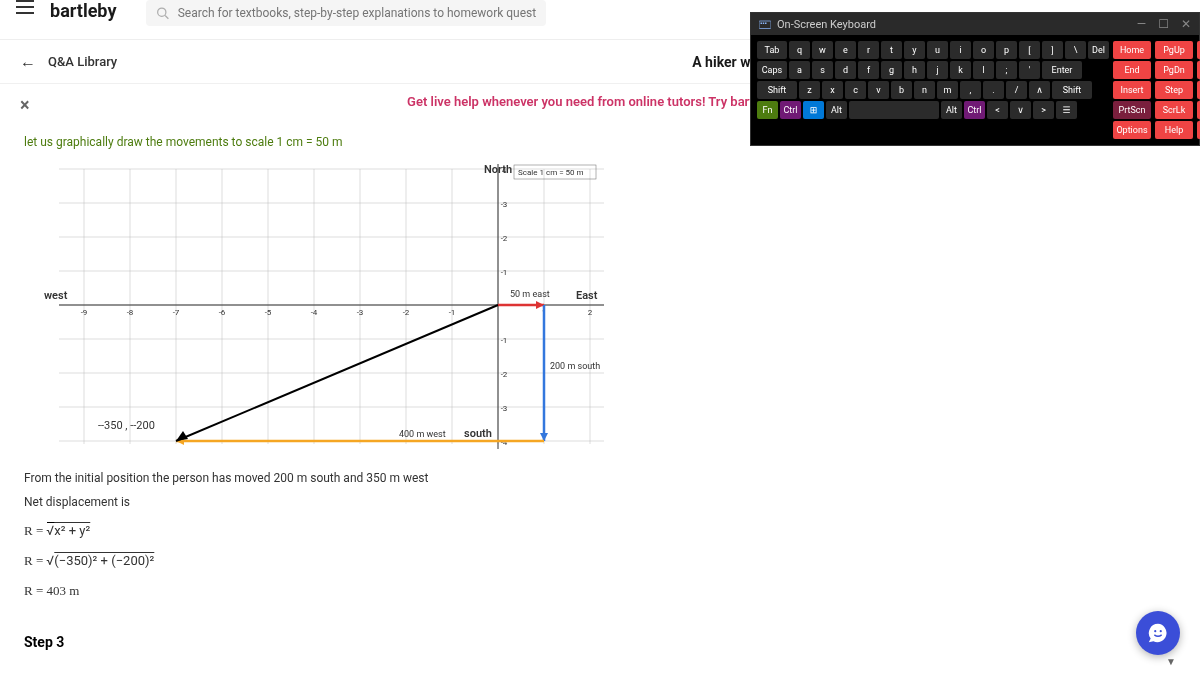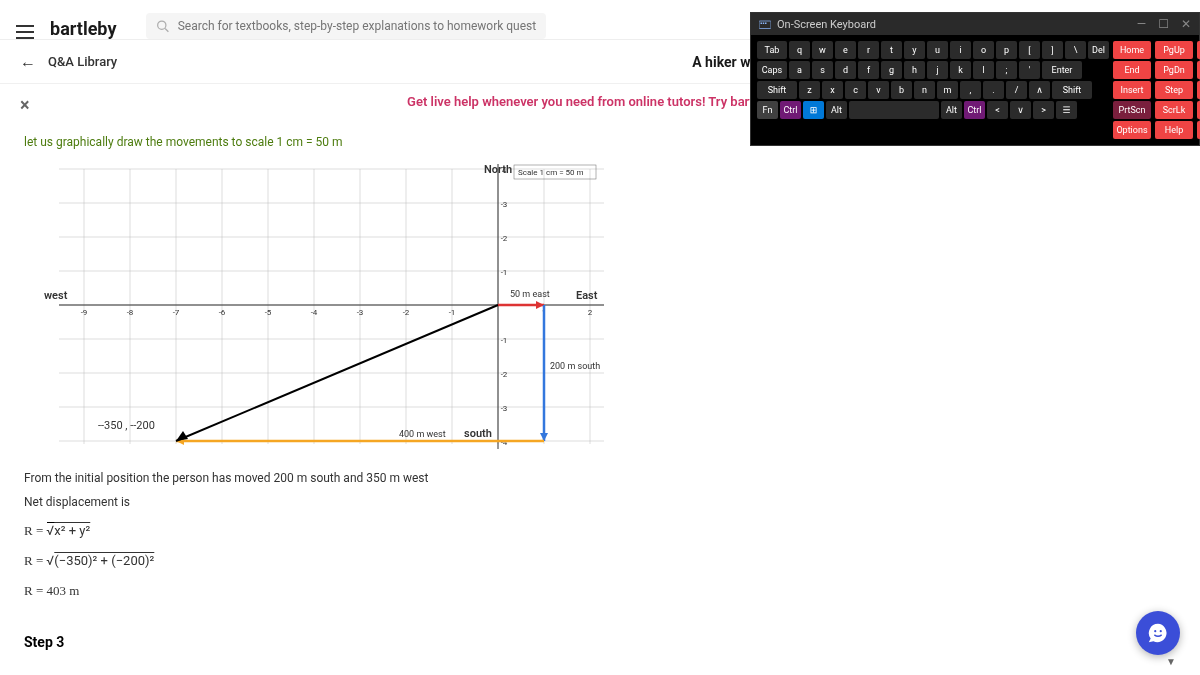--- a/index.html
+++ b/index.html
@@ -1,18 +1,18 @@
 <!DOCTYPE html>
 <html><head>
   <meta charset="utf-8">
   <style>
     * { margin: 0; padding: 0; box-sizing: border-box; font-family: -apple-system, BlinkMacSystemFont, "Segoe UI", Roboto, sans-serif; }
     body { background: #fff; width: 1200px; height: 675px; overflow: hidden; position: relative; }
     
-    .top-header { display: flex; align-items: flex-end; height: 40px; padding: 0 16px; border-bottom: 1px solid #eee; }
+    .top-header { display: flex; align-items: flex-start; height: 40px; padding: 0 16px; border-bottom: 1px solid #eee; }
     .menu-icon { width: 18px; height: 14px; display: flex; flex-direction: column; justify-content: space-between; margin-right: 16px; cursor: pointer; }
     .menu-icon span { height: 2px; background: #333; }
     .logo { font-weight: 700; font-size: 18px; color: #1a1a1a; margin-right: 30px; }
     .search-box { display: flex; align-items: center; background: #f5f5f5; border-radius: 4px; padding: 6px 10px; flex: 0 0 400px; }
     .search-icon { width: 14px; height: 14px; margin-right: 8px; opacity: 0.5; }
     .search-input { border: none; background: transparent; outline: none; font-size: 12px; color: #666; width: 100%; }
     
     .breadcrumb-row { display: flex; align-items: center; padding: 12px 20px; border-bottom: 1px solid #f0f0f0; }
     .back-arrow { font-size: 16px; color: #333; margin-right: 12px; cursor: pointer; }
     .breadcrumb { font-size: 13px; color: #333; font-weight: 500; }
@@ -37,21 +37,21 @@
     .osk-title-icon { width: 12px; height: 12px; margin-right: 6px; }
     .osk-controls { margin-left: auto; display: flex; gap: 12px; font-size: 12px; color: #888; }
     .osk-controls span { cursor: pointer; }
     
     .osk-body { display: flex; padding: 6px; gap: 4px; background: #000; }
     .osk-main { display: flex; flex-direction: column; gap: 2px; }
     .osk-row { display: flex; gap: 2px; }
     .osk-key { background: #2b2b2b; color: #fff; font-size: 9px; display: flex; align-items: center; justify-content: center; border-radius: 2px; cursor: pointer; min-width: 21px; height: 18px; padding: 0 2px; }
     .osk-key.wide { min-width: 30px; }
     .osk-key.wider { min-width: 40px; }
-    .osk-key.fn { background: #404040; }
+    .osk-key.fn { background: #4d7c0f; }
     .osk-key.ctrl { background: #701a75; }
     .osk-key.win { background: #0078d7; }
     .osk-key.tiny { font-size: 7px; min-width: 18px; }
     
     .osk-side { display: flex; gap: 4px; }
     .osk-col { display: flex; flex-direction: column; gap: 2px; }
     .osk-side-key { background: #ef4444; color: #fff; font-size: 9px; display: flex; align-items: center; justify-content: center; border-radius: 2px; cursor: pointer; width: 38px; height: 18px; }
     .osk-side-key.highlight { background: #7a1f3d; }
     
     .chat-fab { position: absolute; bottom: 20px; right: 20px; width: 44px; height: 44px; background: #3b4ed8; border-radius: 50%; display: flex; align-items: center; justify-content: center; cursor: pointer; box-shadow: 0 2px 8px rgba(0,0,0,0.3); }

